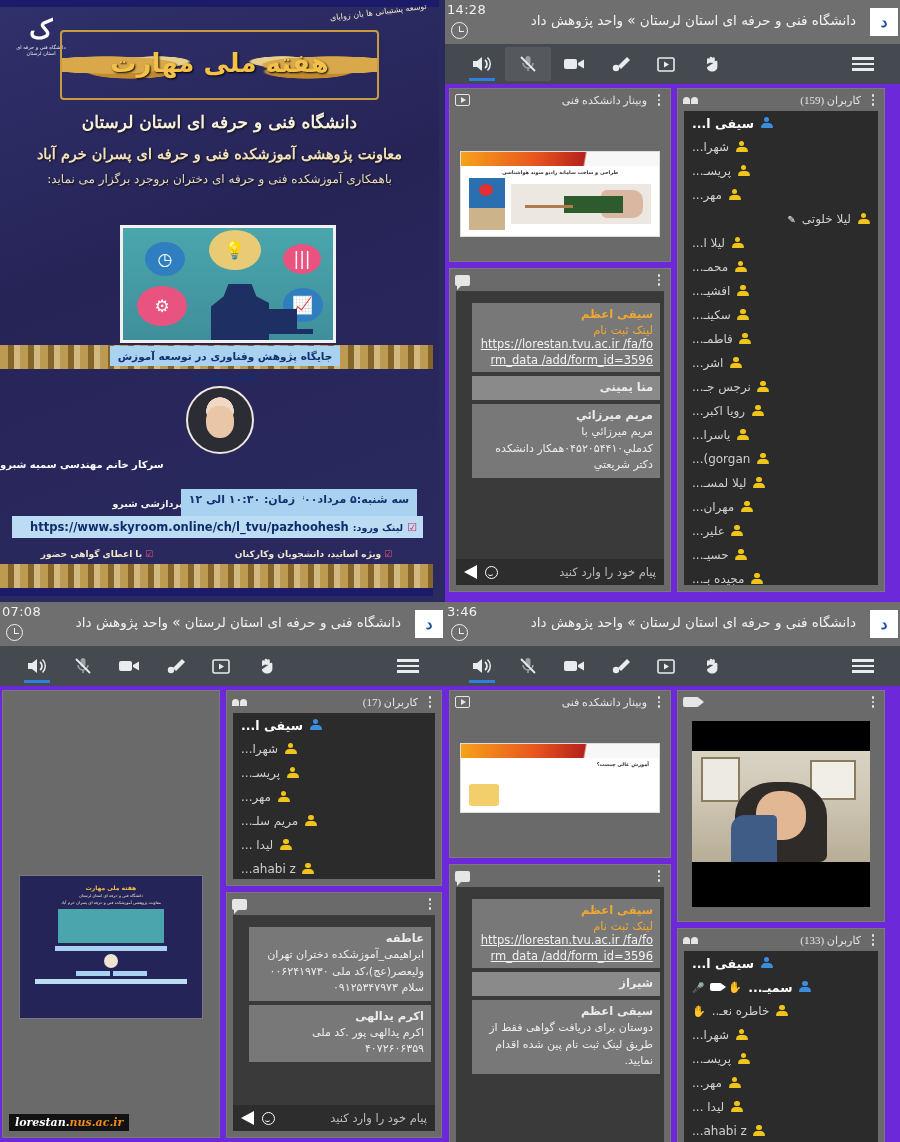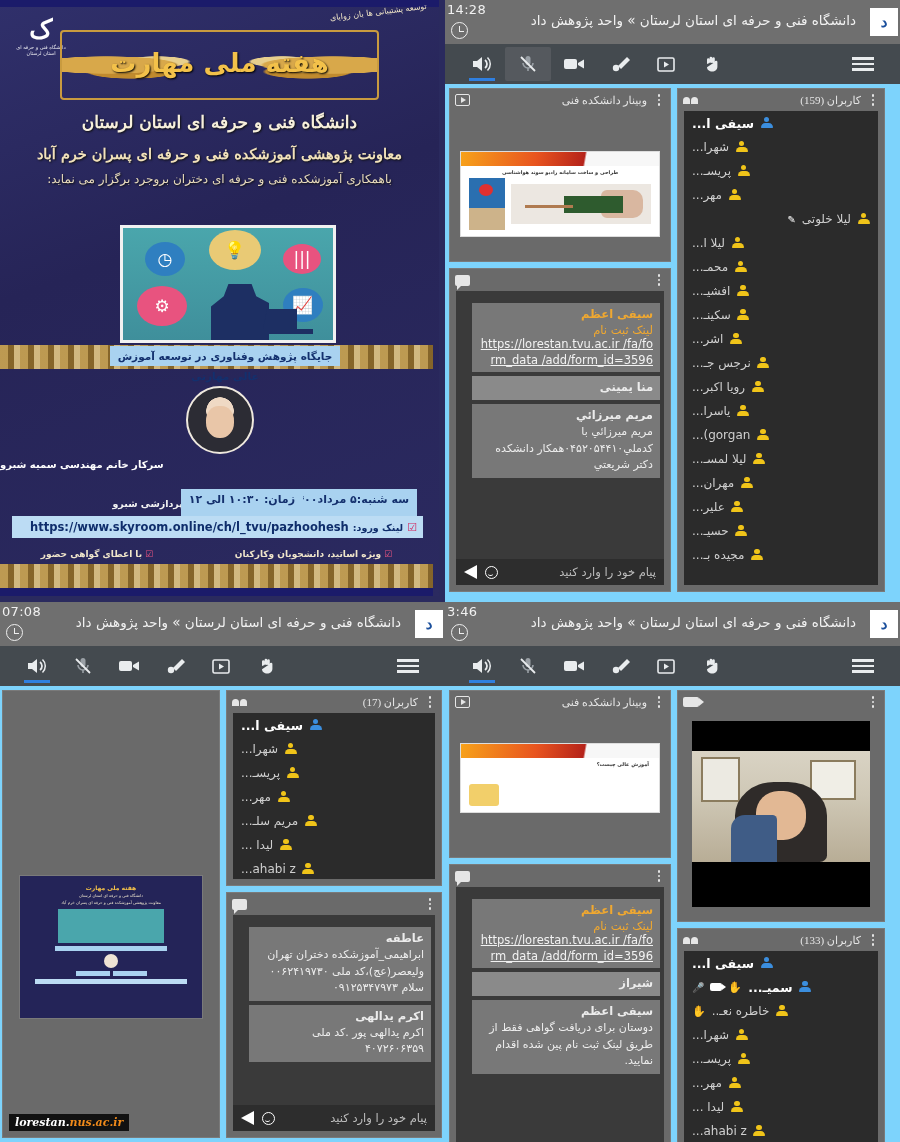--- a/index.html
+++ b/index.html
@@ -154,21 +154,21 @@
   }
   .p-notes span .chk{ color:#e8537f; }
   .p-botband{
     position:absolute; bottom:8px; left:0; right:6px; height:24px;
     background: repeating-linear-gradient(90deg,#caa451 0 8px,#8d6a25 8px 14px,#e0c583 14px 20px);
     opacity:.92;
   }
   .p-botstrip{ position:absolute; bottom:0; left:0; right:6px; height:8px; background:#1b1b6a; }
 
   
-  .win { position:relative; background:#7dd3fc; overflow:hidden; }
+  .win { position:relative; background:#6d28d9; overflow:hidden; }
   .win-head{
     position:relative; height:44px; background:#6f6f6f;
     display:flex; align-items:center; color:#efefef;
   }
   .wh-time{
     position:absolute; left:2px; top:2px; font-size:13px; color:#f1f1f1;
     letter-spacing:.3px;
   }
   .wh-clock{
     position:absolute; left:6px; top:22px; width:17px; height:17px;
@@ -650,20 +650,27 @@
                 <span class="body"></span>
               </span>
               <span class="user-name">افشیـ...</span>
             </div>
             <div class="user-row">
               <span class="user-av">
                 <span class="head"></span>
                 <span class="body"></span>
               </span>
               <span class="user-name">سکینـ...</span>
+            </div>
+            <div class="user-row">
+              <span class="user-av">
+                <span class="head"></span>
+                <span class="body"></span>
+              </span>
+              <span class="user-name">فاطمـ...</span>
             </div>
             <div class="user-row">
               <span class="user-av">
                 <span class="head"></span>
                 <span class="body"></span>
               </span>
               <span class="user-name">اشر...</span>
             </div>
             <div class="user-row">
               <span class="user-av">

